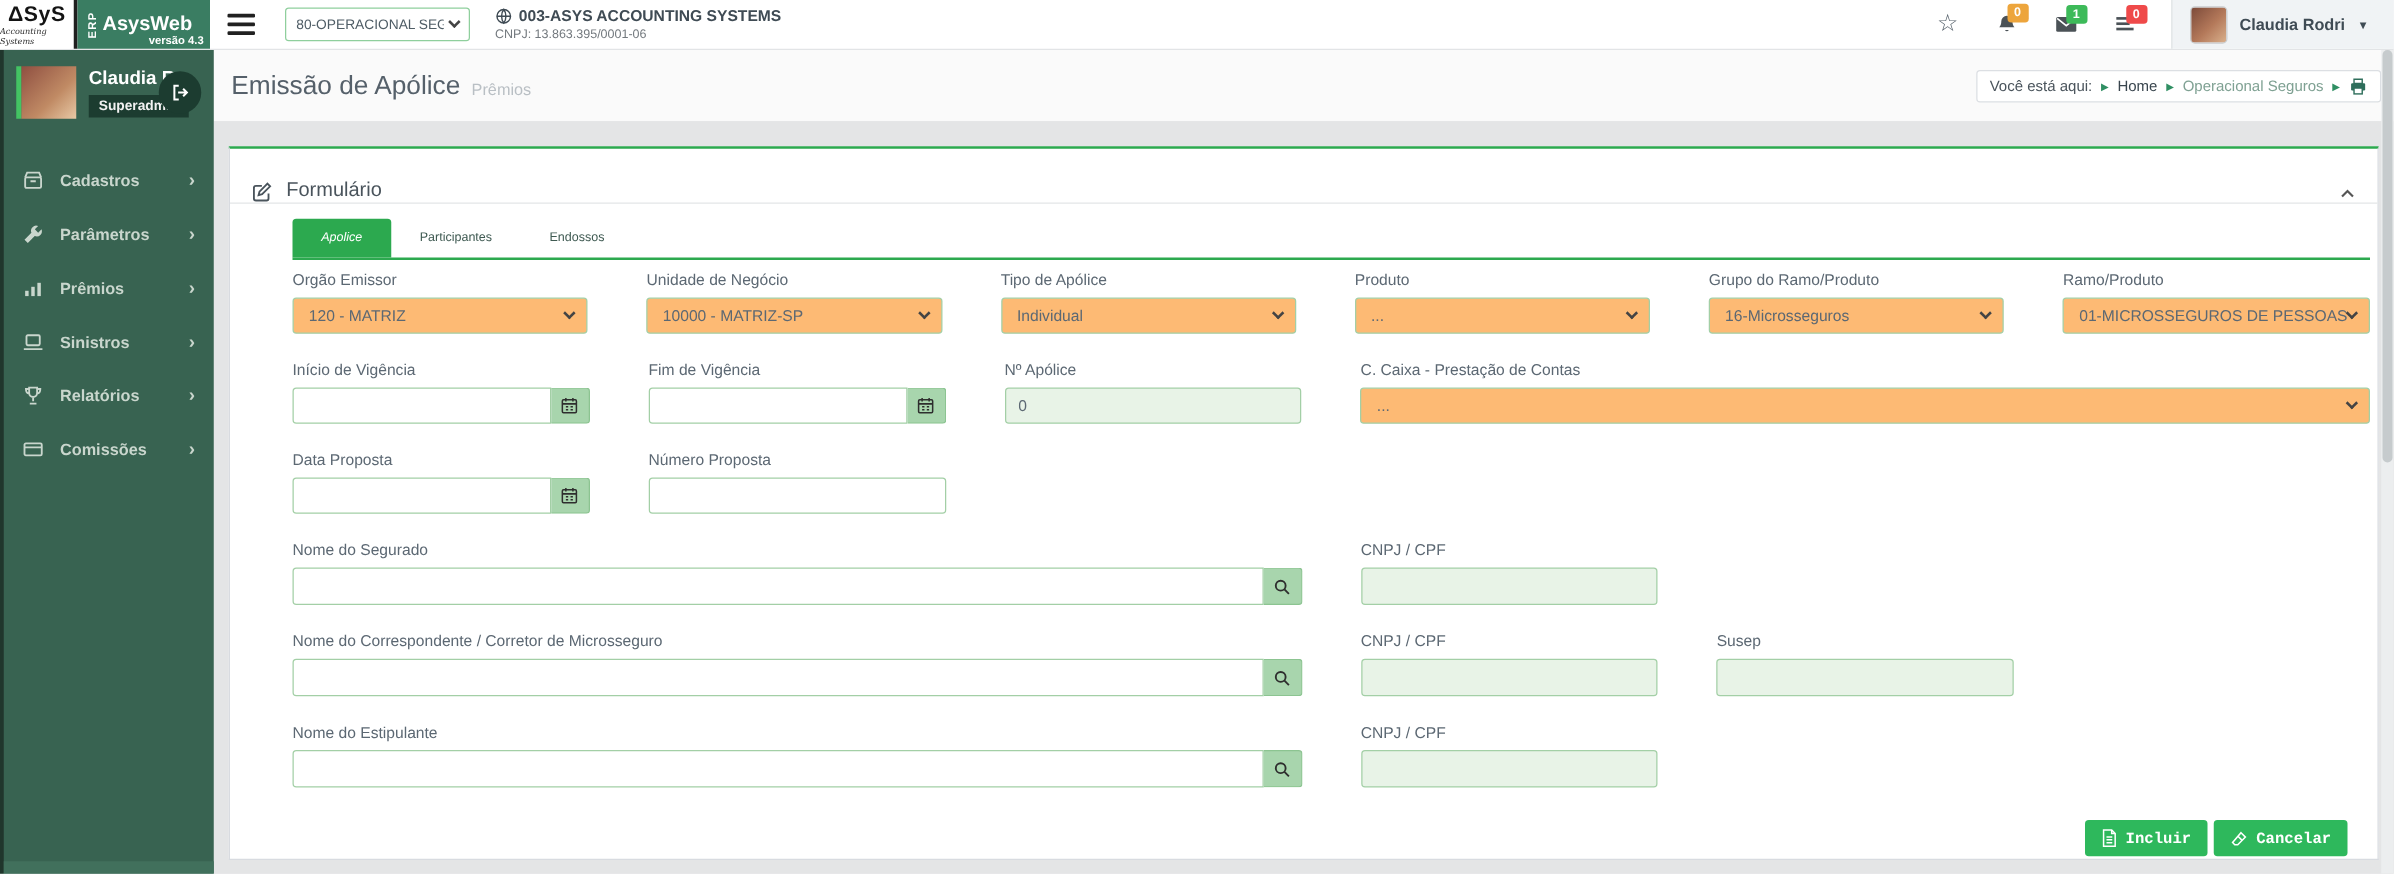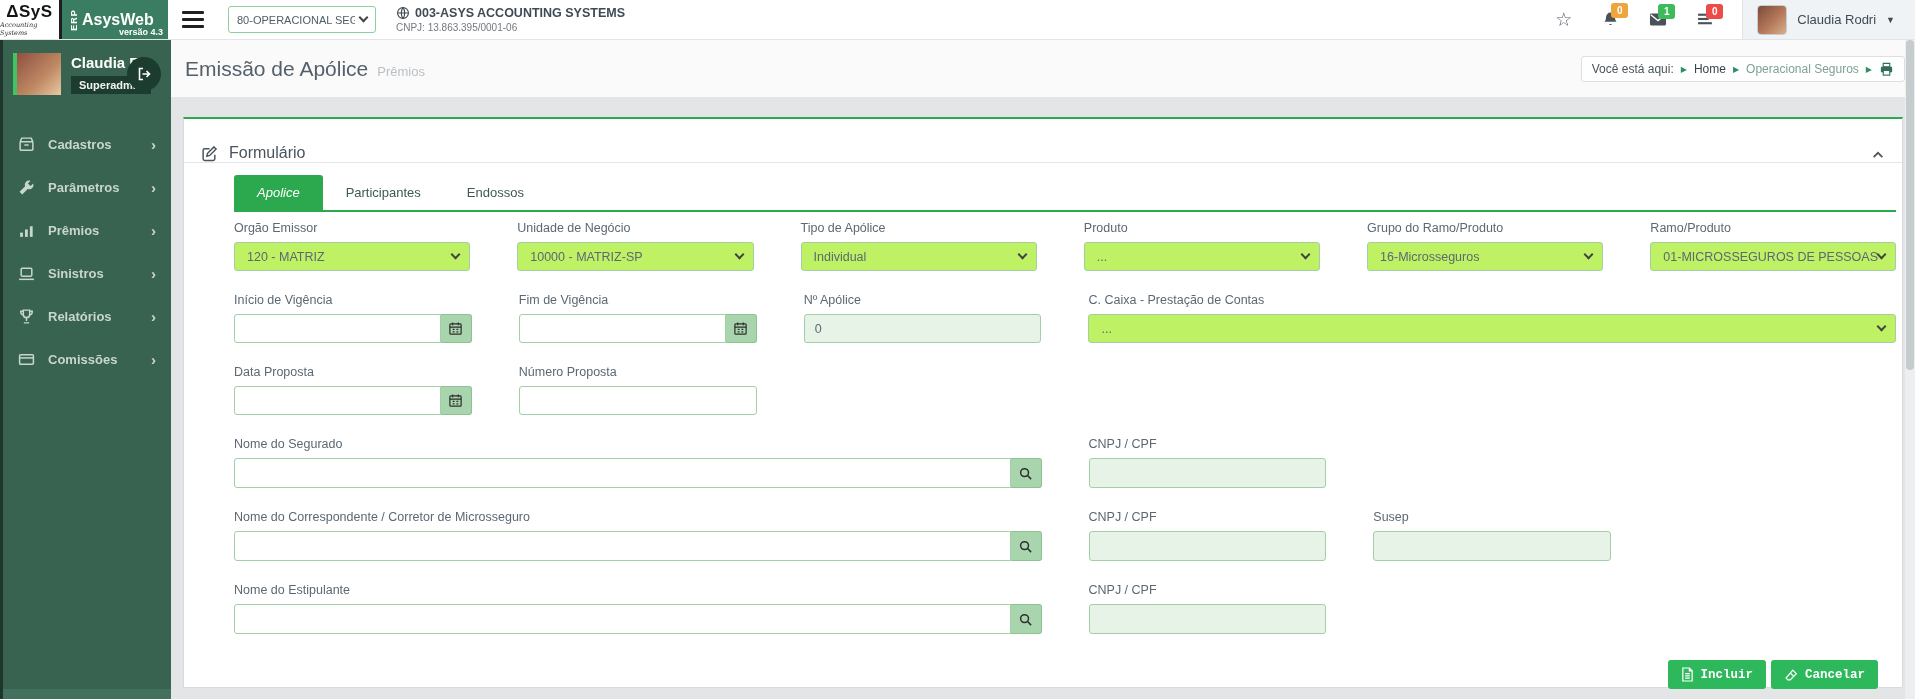--- a/index.html
+++ b/index.html
@@ -36,21 +36,21 @@
   .badge { position:absolute; top:-8px; left:9px; min-width:17px; height:15px; border-radius:3px;
            color:#fff; font-size:10px; font-weight:bold; display:flex; align-items:center;
            justify-content:center; padding:0 4px; }
   .badge.orange { background:#eda53c; }
   .badge.green  { background:#3dba59; }
   .badge.red    { background:#ef4a4a; }
   .user-chip { height:100%; background:#f0f3f5; border-left:1px solid #e0e3e5; display:flex;
                align-items:center; gap:10px; padding:0 20px 0 14px; cursor:pointer; }
   .avatar { width:30px; height:30px; border-radius:4px; border:1px solid #c9ccce;
             background:linear-gradient(135deg,#7c4a3a 0%,#b4795a 55%,#d9b08c 100%); }
-  .user-name { font-size:13px; font-weight:normal; color:#3f4b54; white-space:nowrap;text-align:right; }
+  .user-name { font-size:13px; font-weight:bold; color:#3f4b54; white-space:nowrap;text-align:right; }
   .user-caret { font-size:9px; color:#3f4b54; }
 
   
   .sidebar { position:absolute; top:40px; left:0; bottom:0; width:171px; background:#386351;
              border-left:3px solid #20362c; z-index:20; }
   .sb-user { position:relative; padding:13px 10px 12px 10px; display:flex; align-items:center; }
   .sb-photo { width:48px; height:42px; border-left:4px solid #43c463;
               background:linear-gradient(135deg,#8f4f41 0%,#c08a64 60%,#e8c9a5 100%); flex:none; }
   .sb-uinfo { margin-left:10px; }
   .sb-uname { color:#fff; font-weight:bold; font-size:15px; }
@@ -79,27 +79,27 @@
 
   .content { position:absolute; top:97px; left:171px; right:0; bottom:0; background:#e4e5e6; }
   .card { margin:20px 12px 0 12px; height:571px; background:#fff; border:1px solid #d8dbe0;
           border-top:2px solid #2ca94f; position:relative; }
   .card-header { height:44px; display:flex; align-items:flex-end; gap:11px; padding:0 17px;
                  border-bottom:1px solid #e3e6e8; font-size:16px; color:#4a545c; }
   .card-collapse { margin-left:auto; cursor:pointer; display:flex; }
   .card-body { padding:12px 6px 0 50px; }
 
   .tabs { display:flex; border-bottom:2px solid #2ca94f; }
-  .tab { padding:10px 23px; font-size:13px; color:#3f5a52; cursor:pointer; }
+  .tab { padding:10px 23px; font-size:10px; color:#3f5a52; cursor:pointer; }
   .tab.active { background:#2ca94f; color:#fff; font-style:italic; border-radius:3px 3px 0 0; }
 
   .fwrap { margin-top:9px; }
   .frow { display:grid; grid-template-columns:repeat(6,1fr); column-gap:47px; margin-bottom:22px; }
   .flabel { display:block; margin-bottom:7px; font-size:12.5px; color:#5c6873; }
-  .sel { height:29px; border:1px solid #a3cfa6; border-radius:3px; background:#bef264; display:flex;
+  .sel { height:29px; border:1px solid #a3cfa6; border-radius:3px; background:#fdba74; display:flex;
          align-items:center; justify-content:space-between; padding:0 10px 0 12px; font-size:12.5px;
          color:#5c6873; cursor:pointer; overflow:hidden; white-space:nowrap; }
   .tinput { width:100%; height:29px; border:1px solid #a3cfa6; border-radius:3px; background:#fff;
             font-size:12.5px; color:#5c6873; padding:0 10px; font-family:"Liberation Sans",sans-serif; }
   .tinput.ro { background:#e8f3e7; }
   .igroup { display:flex; }
   .igroup .tinput { flex:1; border-radius:3px 0 0 3px; }
   .addon { width:31px; height:29px; flex:none; background:#a8d5ad; border:1px solid #8cc491;
            border-left:none; border-radius:0 3px 3px 0; display:flex; align-items:center;
            justify-content:center; cursor:pointer; }

